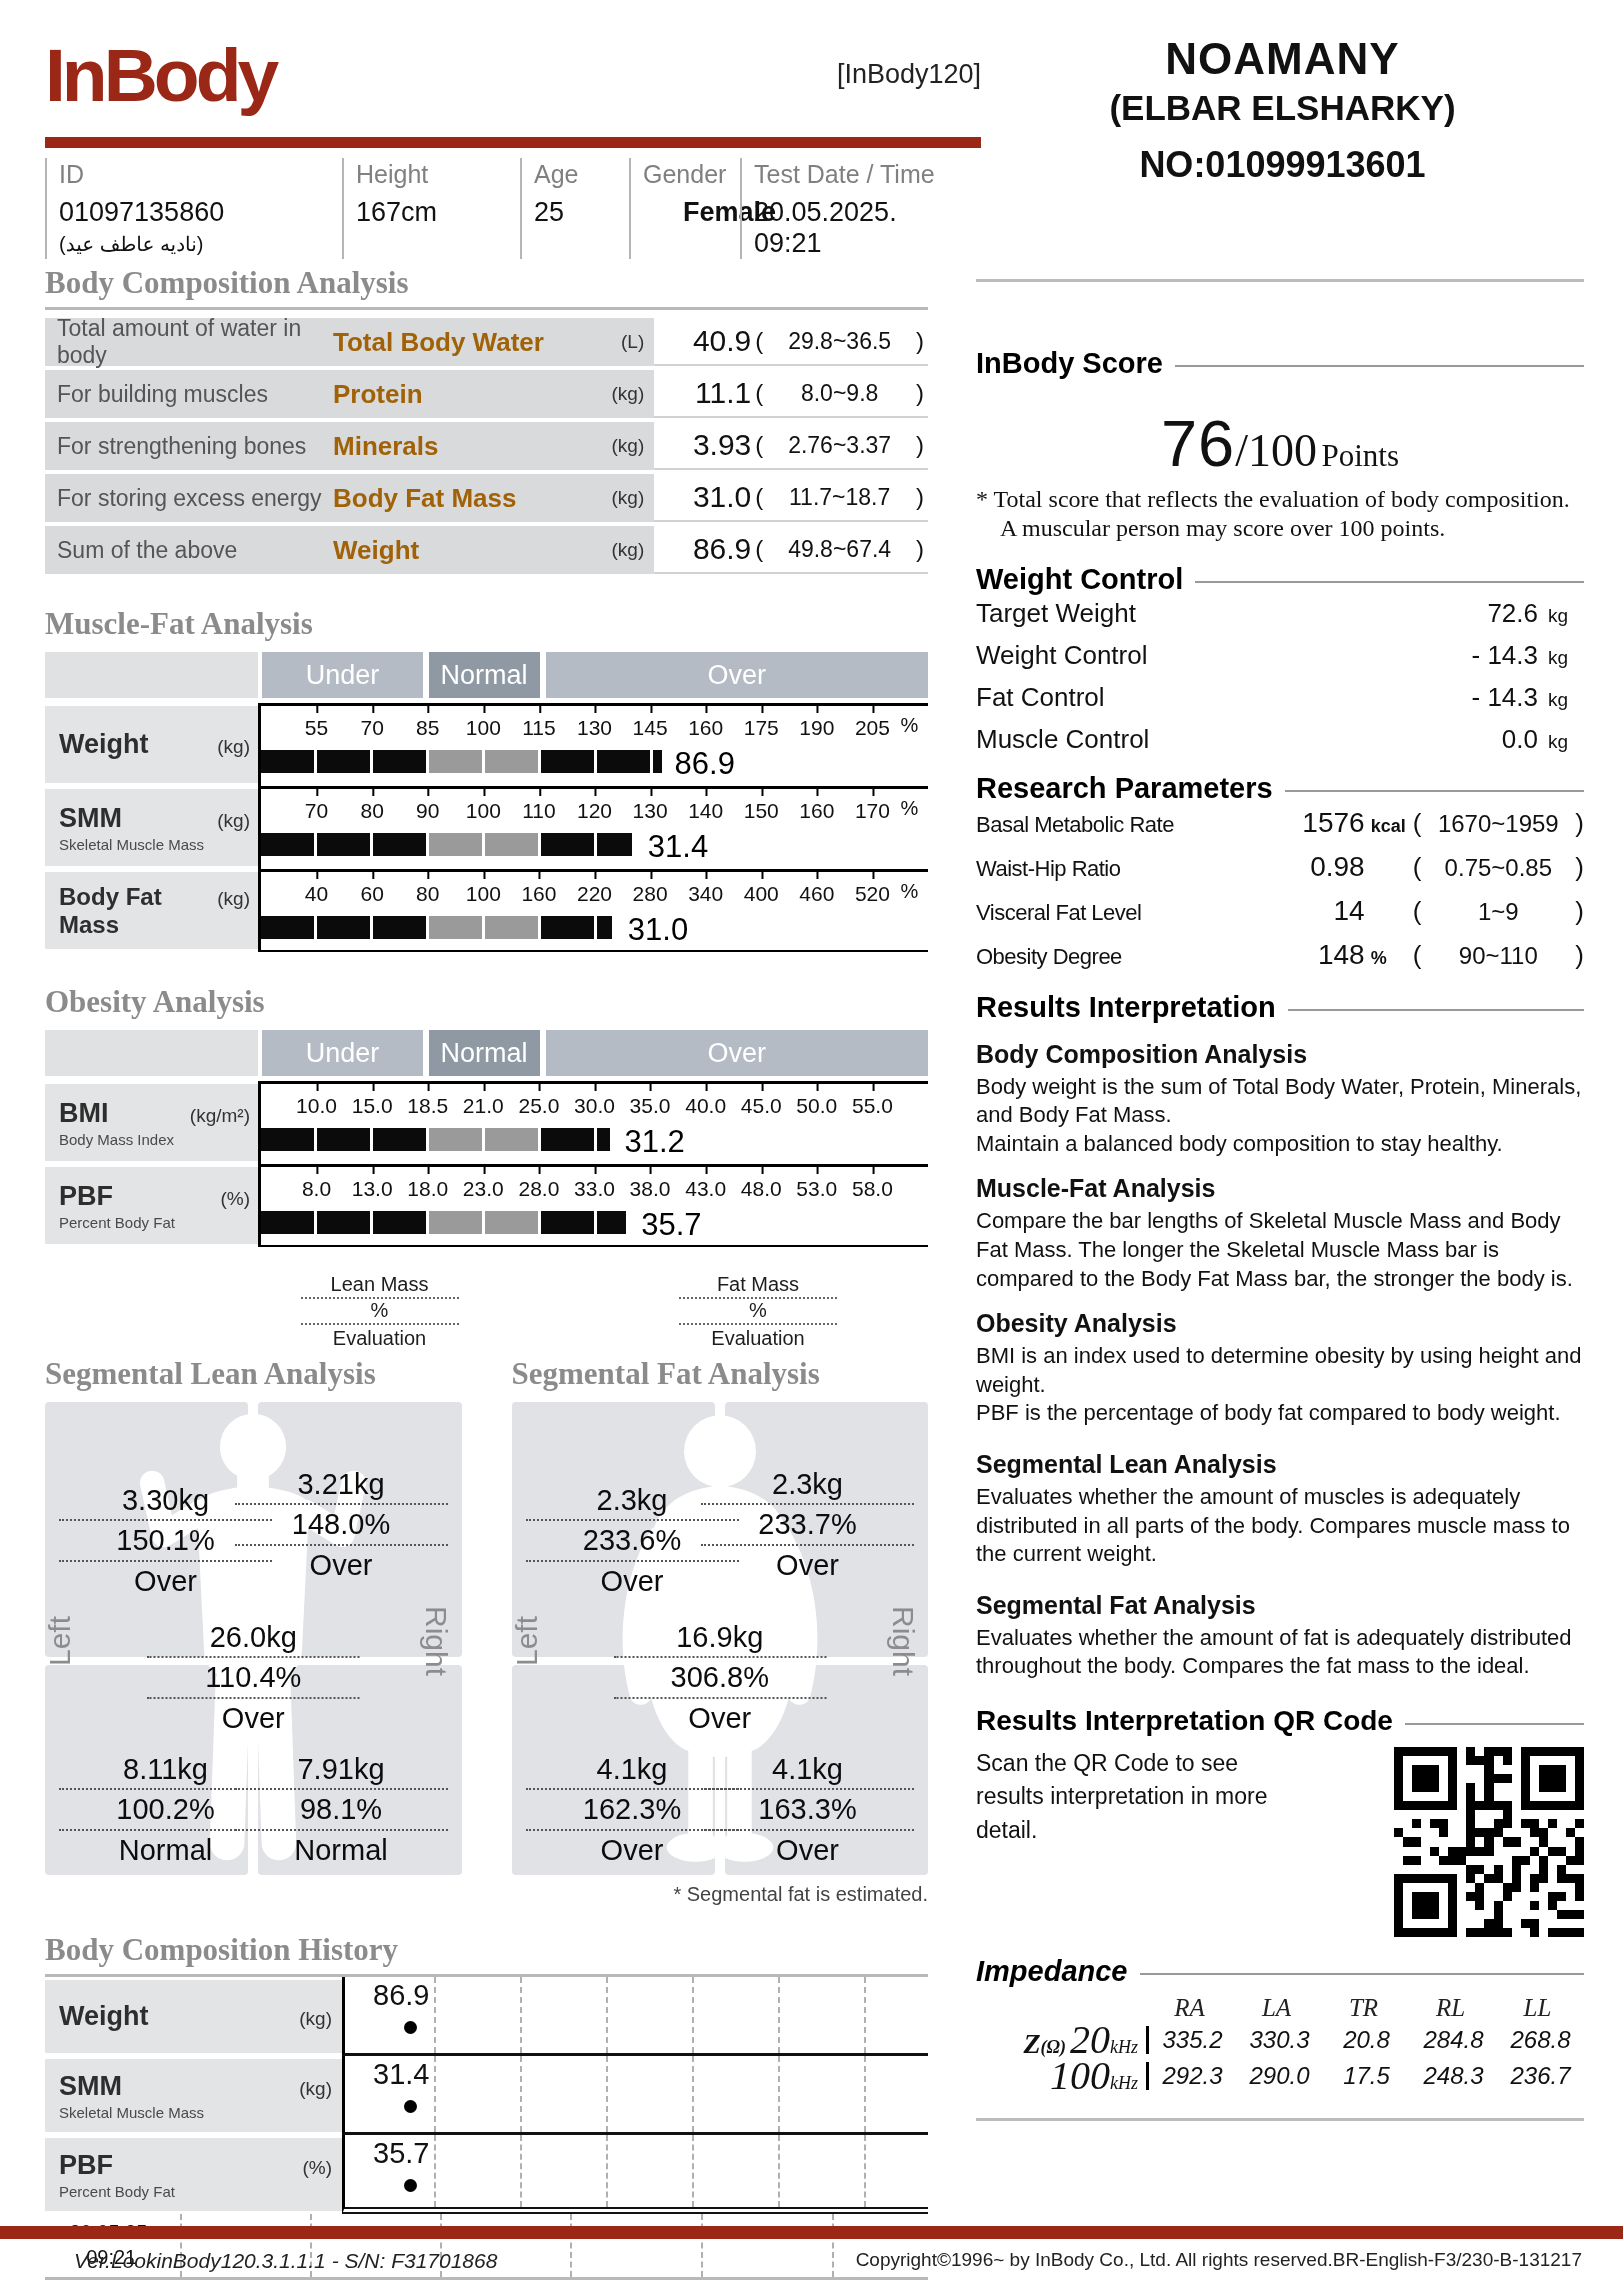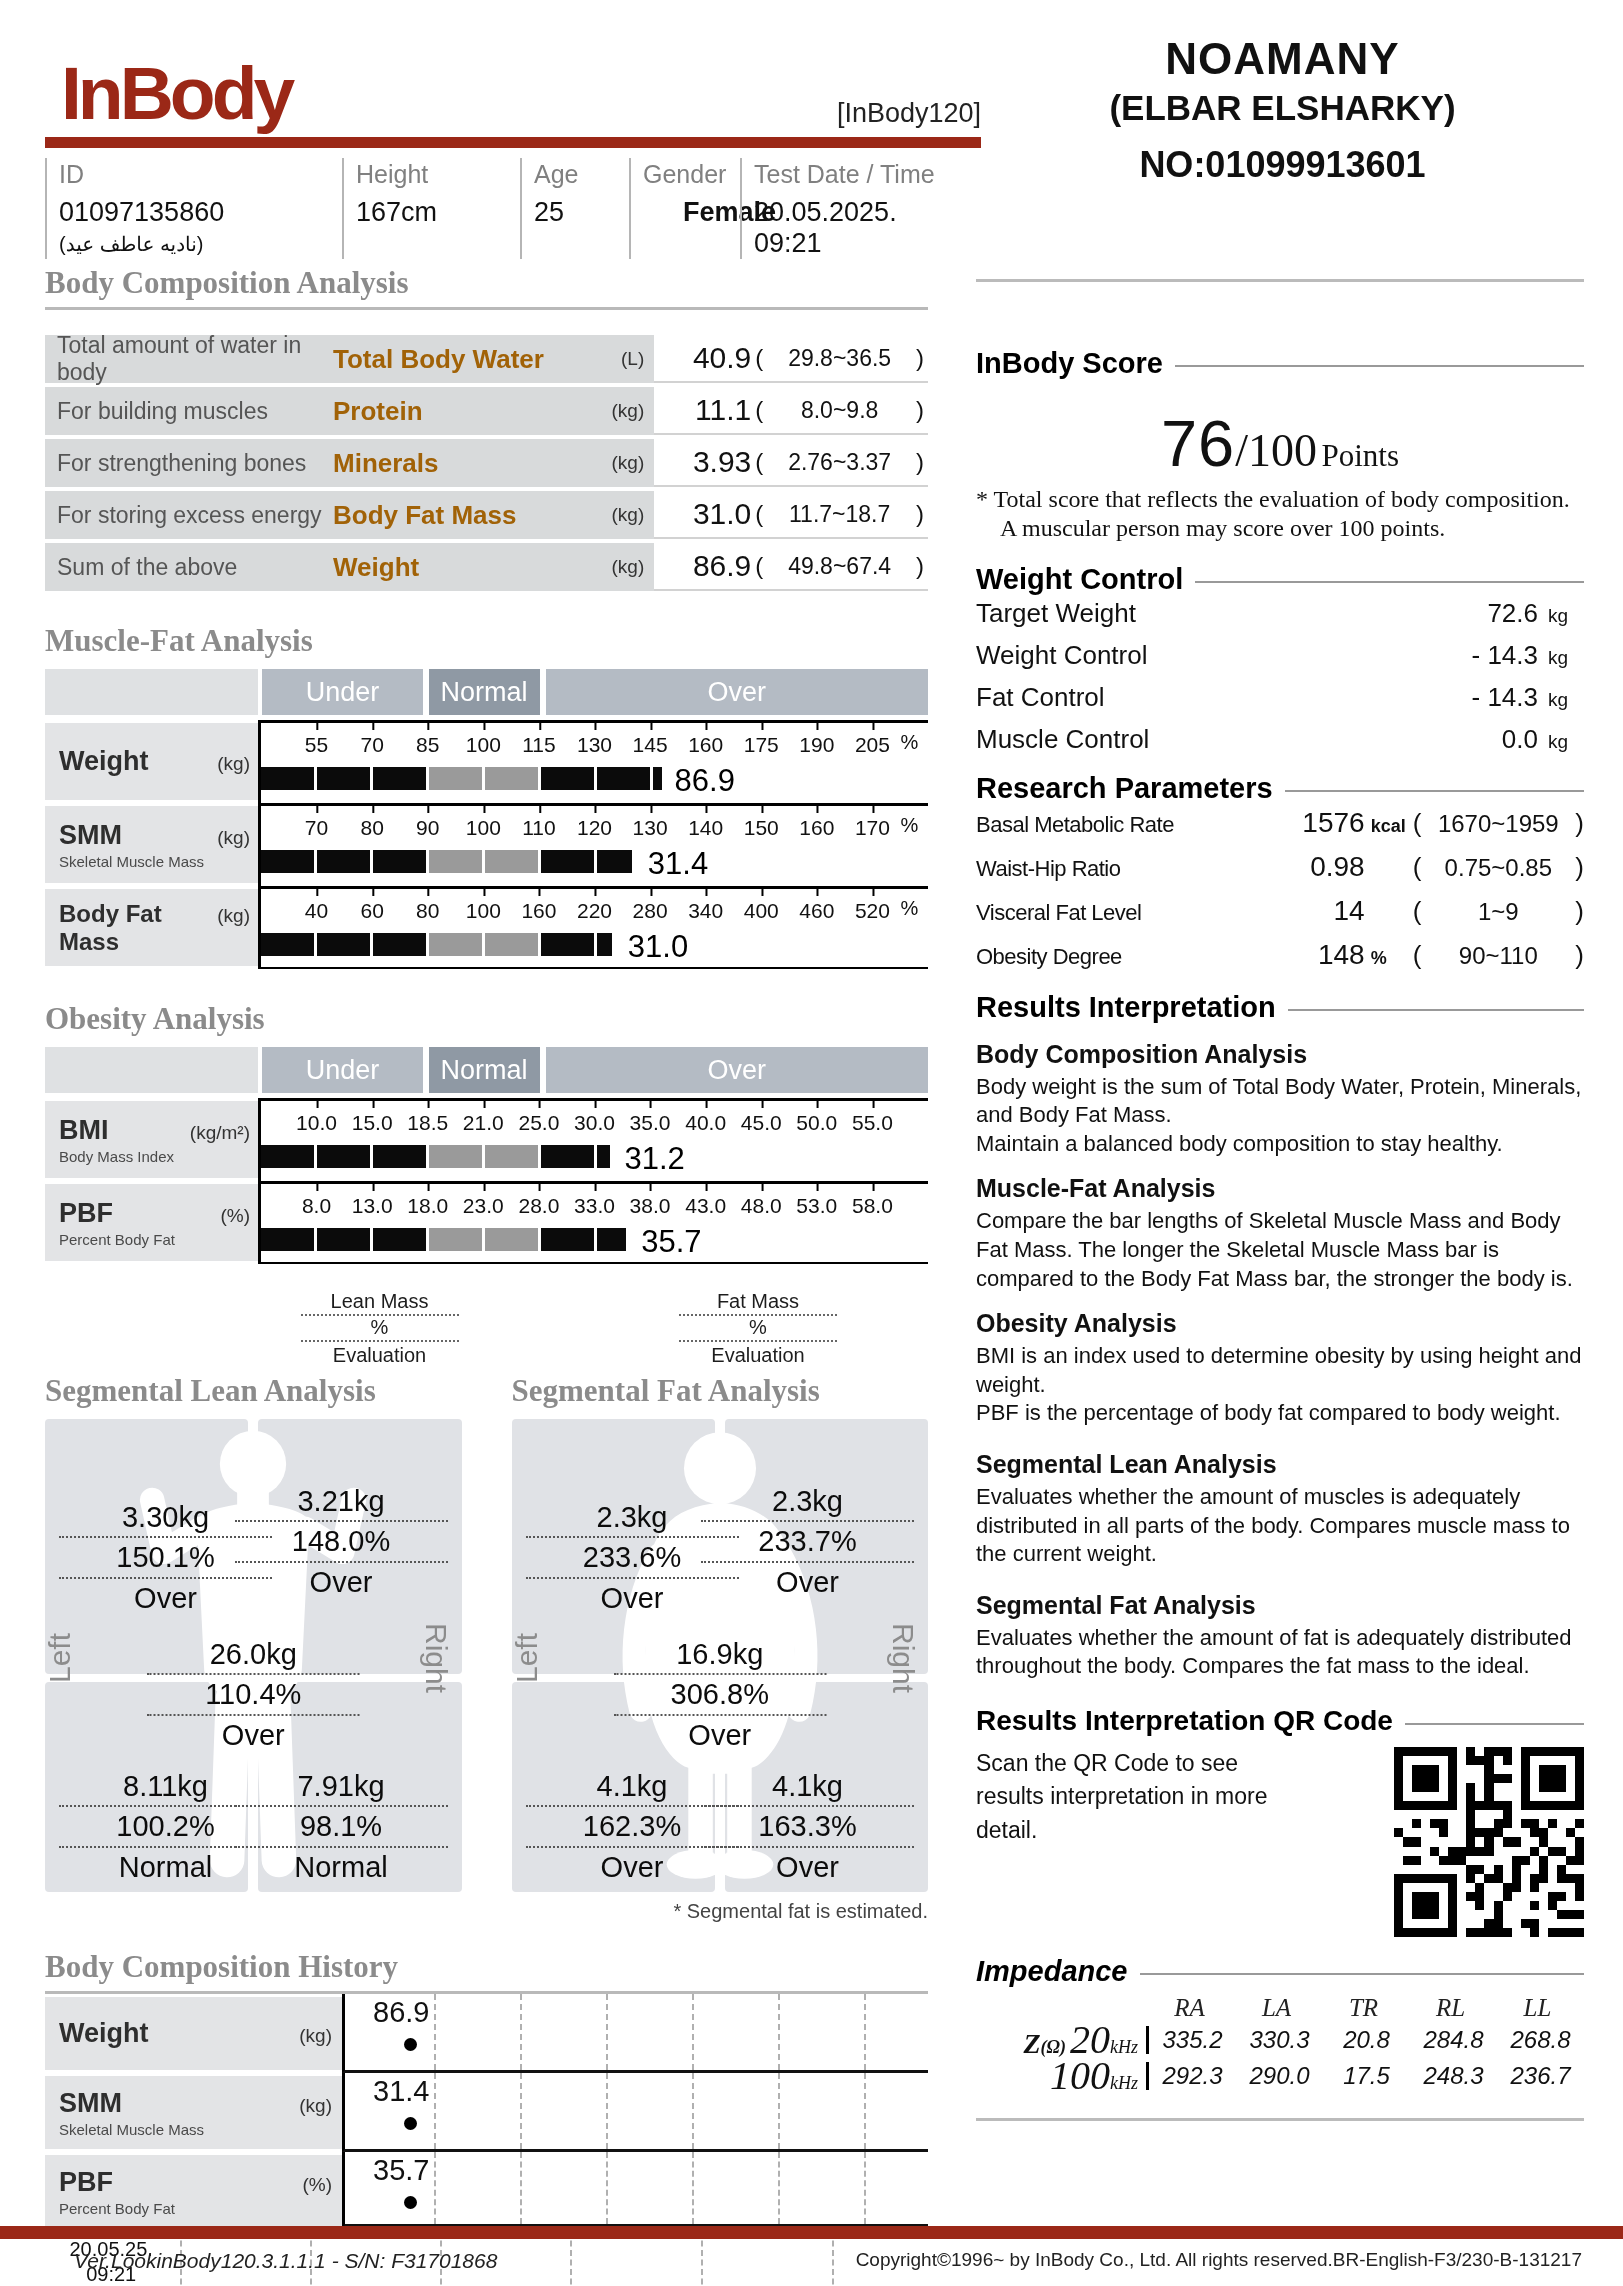--- a/index.html
+++ b/index.html
@@ -3,21 +3,21 @@
 <meta charset="utf-8">
 <style>
   * { margin:0; padding:0; box-sizing:border-box; }
   html,body { background:#fff; }
   body { font-family:"Liberation Sans", sans-serif; color:#111; }
   .page { position:relative; width:1624px; height:2287px; background:#fff; overflow:hidden; }
 
   
   .header { display:flex; padding:20px 40px 0 45px; }
   .header-left { width:936px; }
-  .logo-row { display:flex; align-items:flex-end; justify-content:space-between; height:111px;margin-left:16px; }
+  .logo-row { display:flex; align-items:center; justify-content:space-between; height:111px; }
   .logo { font-size:75px; font-weight:bold; letter-spacing:-4px; color:#9b2817; line-height:1; }
   .model { font-size:27px; color:#222; padding-bottom:2px; }
   .red-rule { height:11px; background:#9b2817; margin-top:6px; }
   .patient-row { display:flex; margin-top:10px; }
   .p-cell { border-left:2px solid #b5b5b5; padding:2px 10px 0 12px; }
   .p-cell .lab { font-size:25px; color:#808080; }
   .p-cell .val { font-size:27px; color:#111; margin-top:8px; }
   .p-cell .extra { font-size:20px; color:#111; margin-top:4px; }
   .pc-id { width:297px; } .pc-h { width:178px; } .pc-a { width:109px; } .pc-g { width:111px; } .pc-t { width:238px; }
   .pc-g .val { font-weight:bold;margin-left:40px; }
@@ -28,21 +28,21 @@
 
   
   .main { display:flex; gap:48px; padding:6px 40px 0 45px; }
   .col-l { width:955px; }
   .col-r { flex:1; }
 
   .sec-title { font-family:"Liberation Serif", serif; font-weight:bold; font-size:31px; color:#8b8b8b; }
   .sec-title.lined { border-bottom:3px solid #b9b9b9; padding-bottom:6px; }
 
   
-  .bc-table { margin-top:25px; }
+  .bc-table { margin-top:8px; }
   .bc-row { display:flex; height:48px; margin-bottom:4px; }
   .bc-left { width:69%; background:#d8dadb; display:flex; align-items:center; padding:0 10px 0 12px; }
   .bc-desc { font-size:23px; color:#555; width:47%; }
   .bc-name { font-size:26px; font-weight:bold; color:#a16207; flex:1; }
   .bc-unit { font-size:19px; color:#333; }
   .bc-right { flex:1; display:flex; align-items:center; border-bottom:2px solid #d2d2d2; }
   .bc-val { font-size:30px; width:97px; text-align:right; }
   .paren { font-size:24px; color:#111; padding:0 4px; }
   .bc-range { font-size:23px; flex:1; text-align:center; }
 

